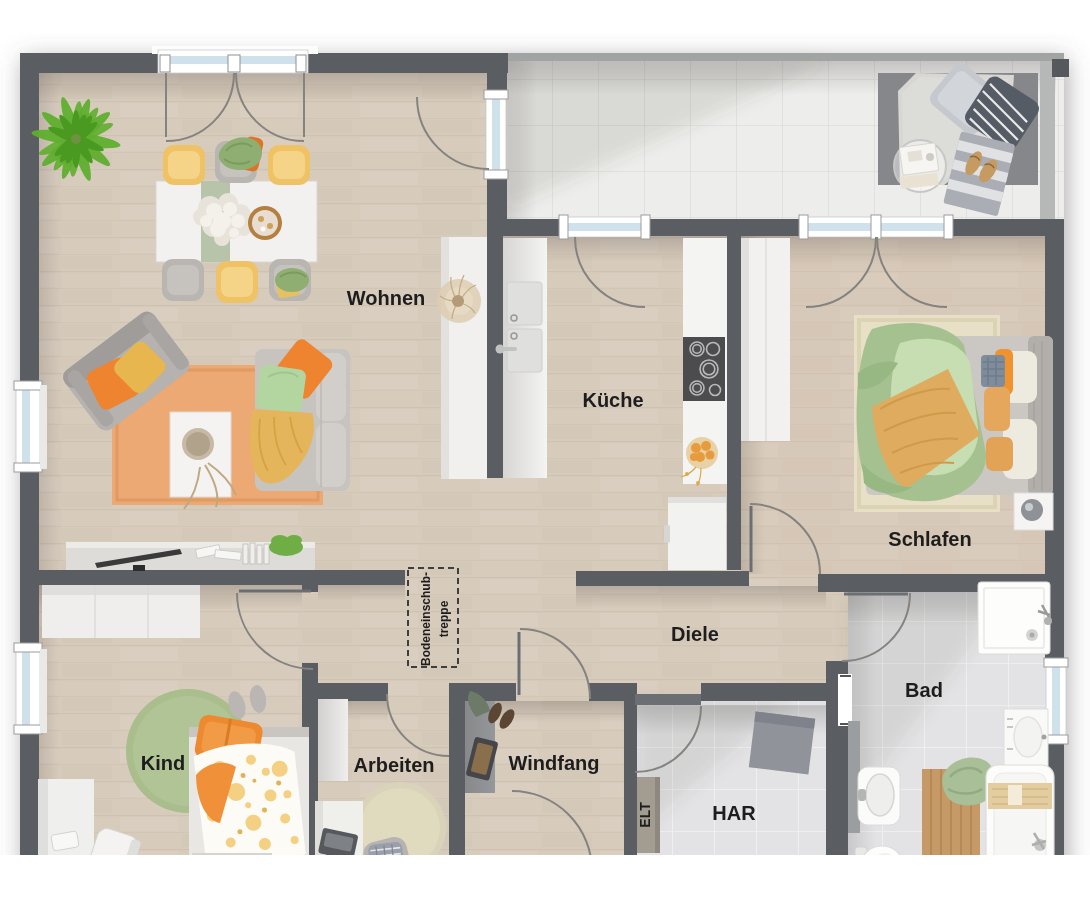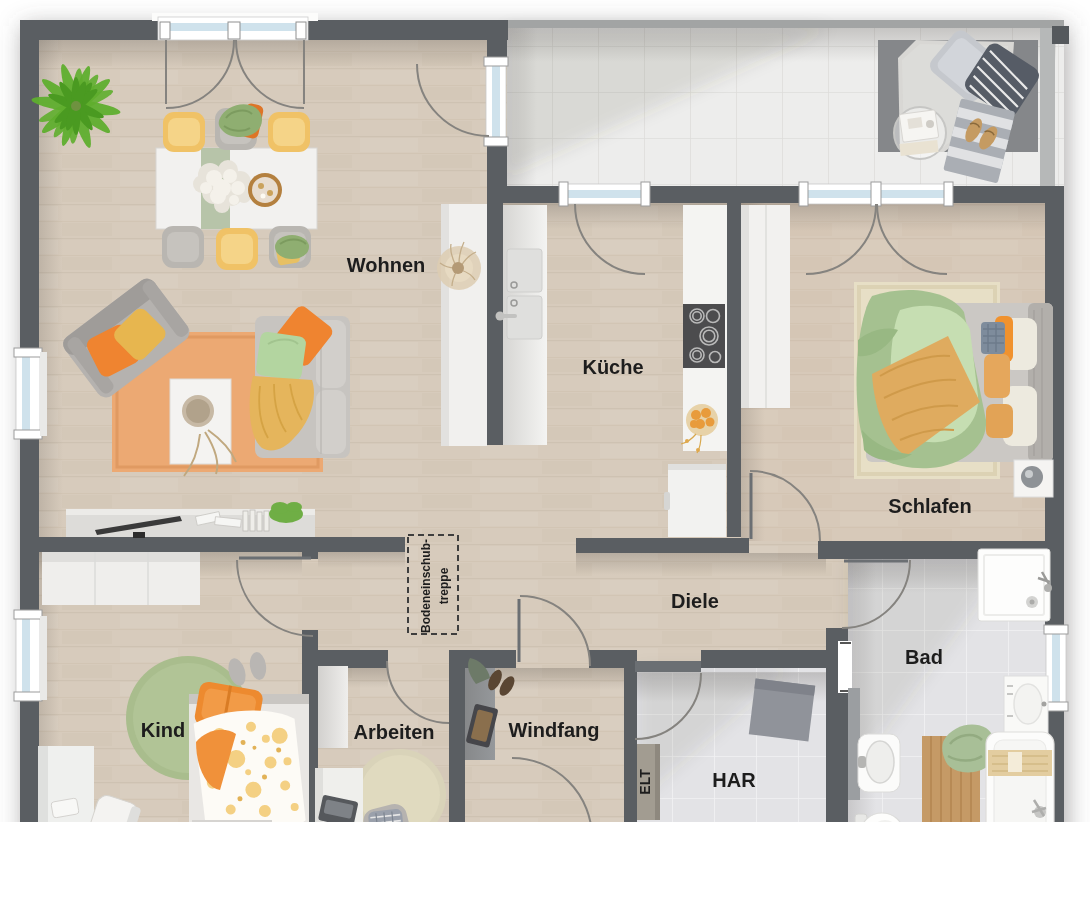--- a/index.html
+++ b/index.html
@@ -1,17 +1,17 @@
 <!DOCTYPE html>
 <html><head>
 <meta charset="utf-8">
 <style>
   html,body{margin:0;padding:0;background:#ffffff;}
   .wrap{width:1090px;height:822px;position:relative;overflow:hidden;background:#ffffff;
-        font-family:"Liberation Sans", sans-serif;}
+        font-family:"Liberation Sans", sans-serif;margin-top:33px;}
   svg{display:block;}
   text{font-family:"Liberation Sans", sans-serif;font-weight:bold;fill:#1d1d1d;}
 </style>
 </head>
 <body>
 <div class="wrap">
 <svg width="1090" height="915" viewBox="0 0 1090 915" xmlns="http://www.w3.org/2000/svg">
 <defs>
   <pattern id="wood" width="120" height="34" patternUnits="userSpaceOnUse">
     <rect width="120" height="34" fill="#d7cbbc"></rect>

